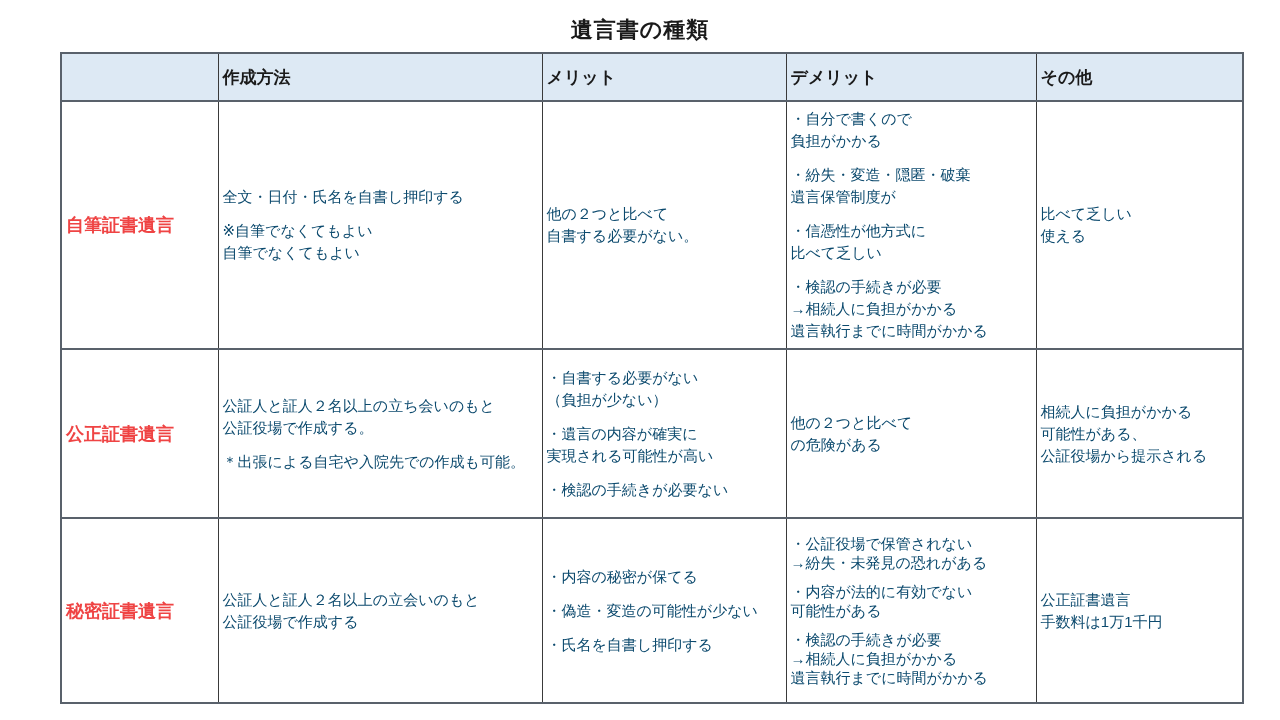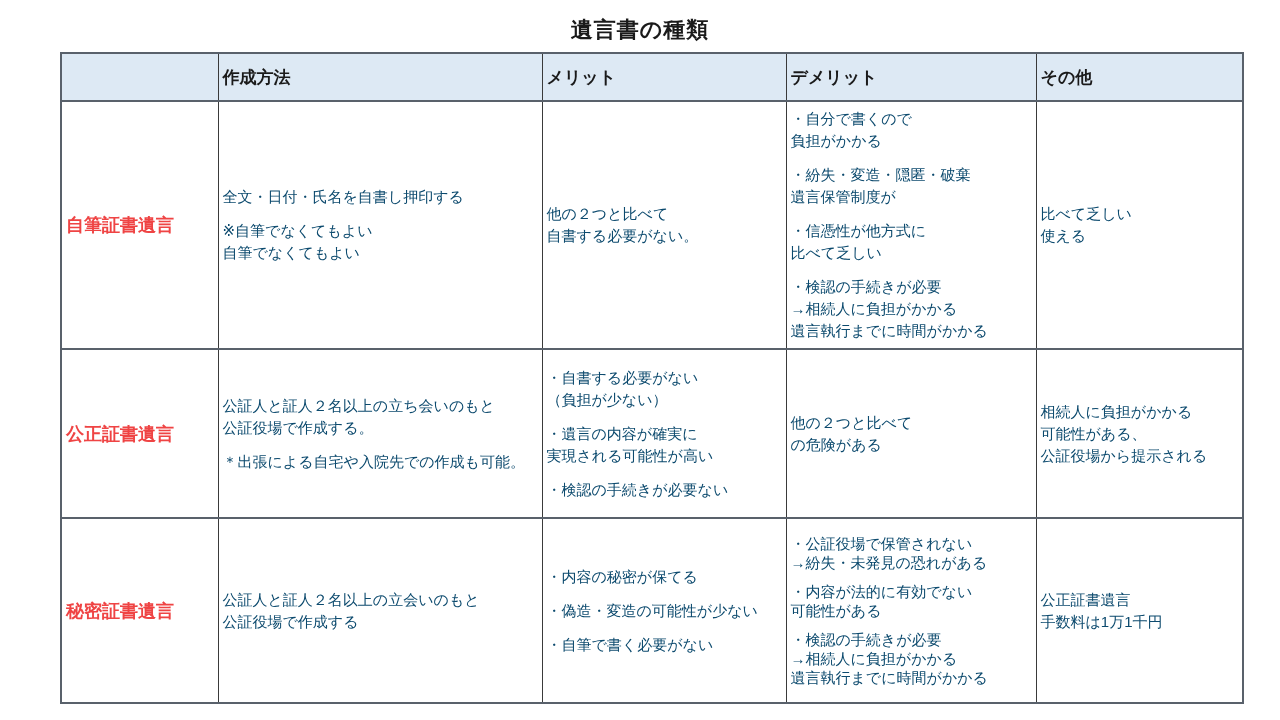--- a/index.html
+++ b/index.html
@@ -154,21 +154,21 @@
       <th class="row-name">秘密証書遺言</th>
       <td>
           <div class="line">公証人と証人２名以上の立会いのもと</div>
           <div class="line">公証役場で作成する</div>
         </td>
       <td>
           <div class="line">・内容の秘密が保てる</div>
           <div class="blank-line">&nbsp;</div>
           <div class="line">・偽造・変造の可能性が少ない</div>
           <div class="blank-line">&nbsp;</div>
-          <div class="line">・自筆で書く必要がない</div>
+          <div class="line">・氏名を自書し押印する</div>
         </td>
       <td class="compact">
           <div class="line">・公証役場で保管されない</div>
           <div class="line">→紛失・未発見の恐れがある</div>
           <div class="blank-line">&nbsp;</div>
           <div class="line">・内容が法的に有効でない</div>
           <div class="line">可能性がある</div>
           <div class="blank-line">&nbsp;</div>
           <div class="line">・検認の手続きが必要</div>
           <div class="line">→相続人に負担がかかる</div>

